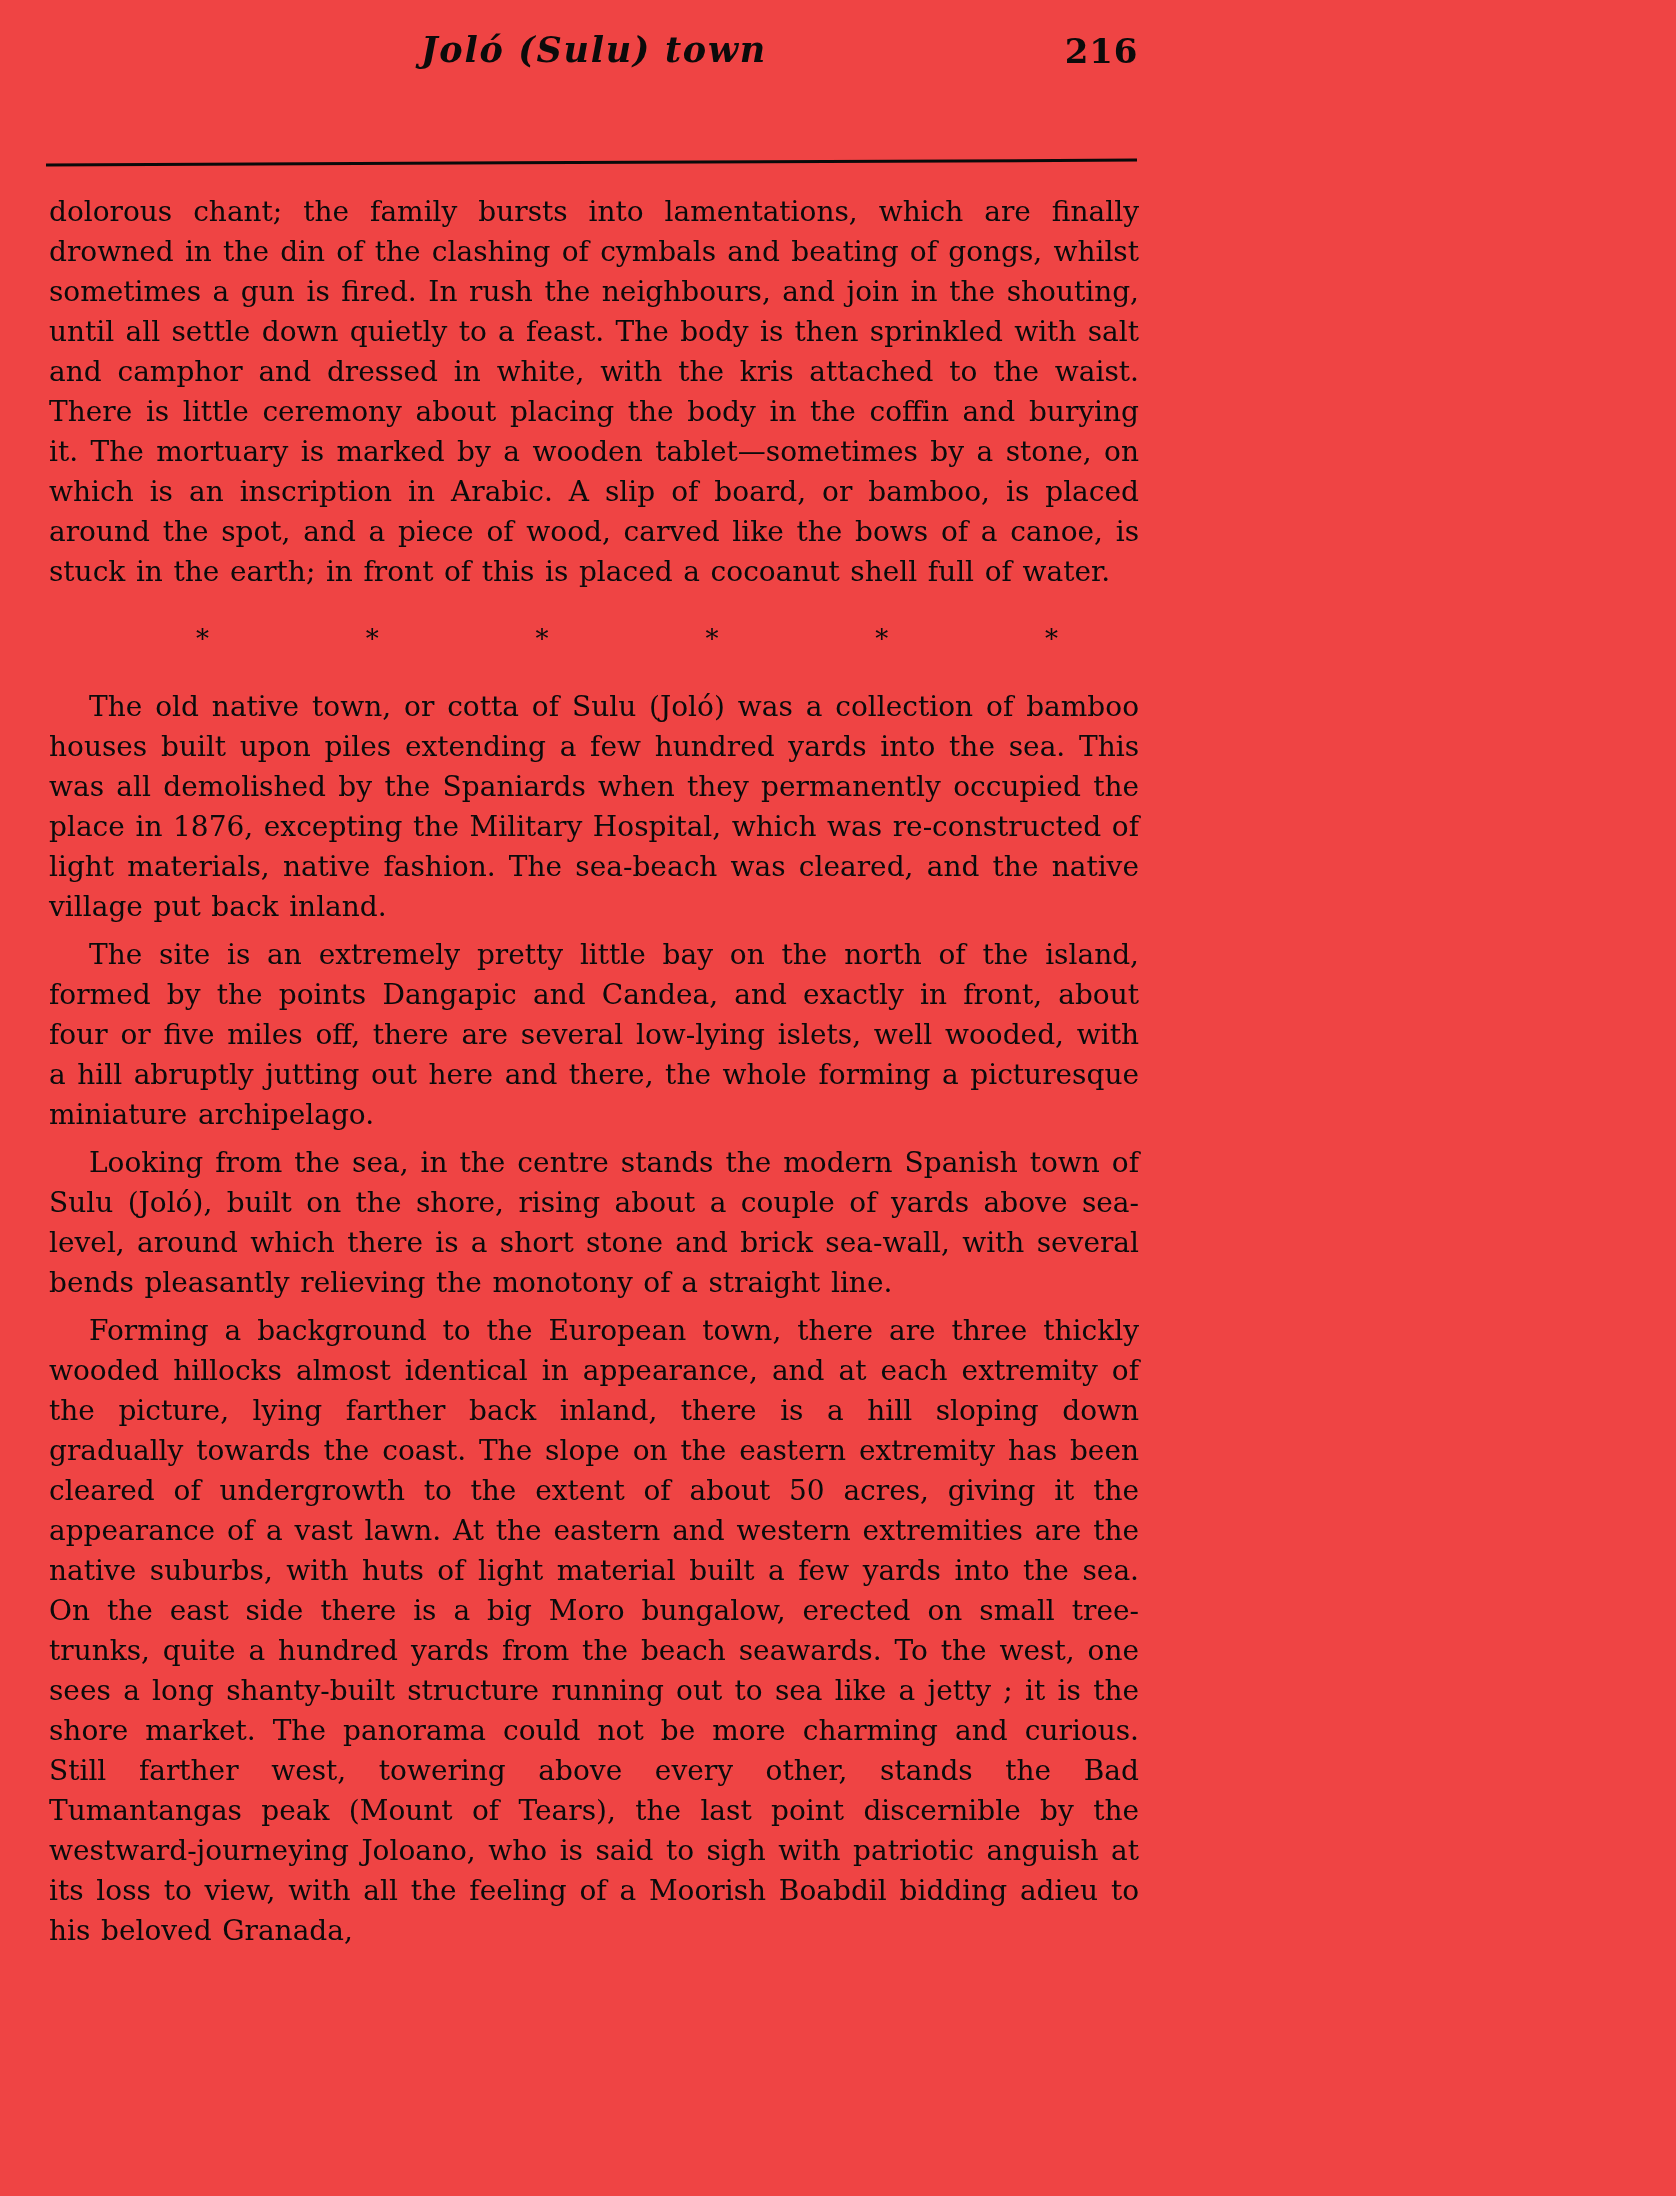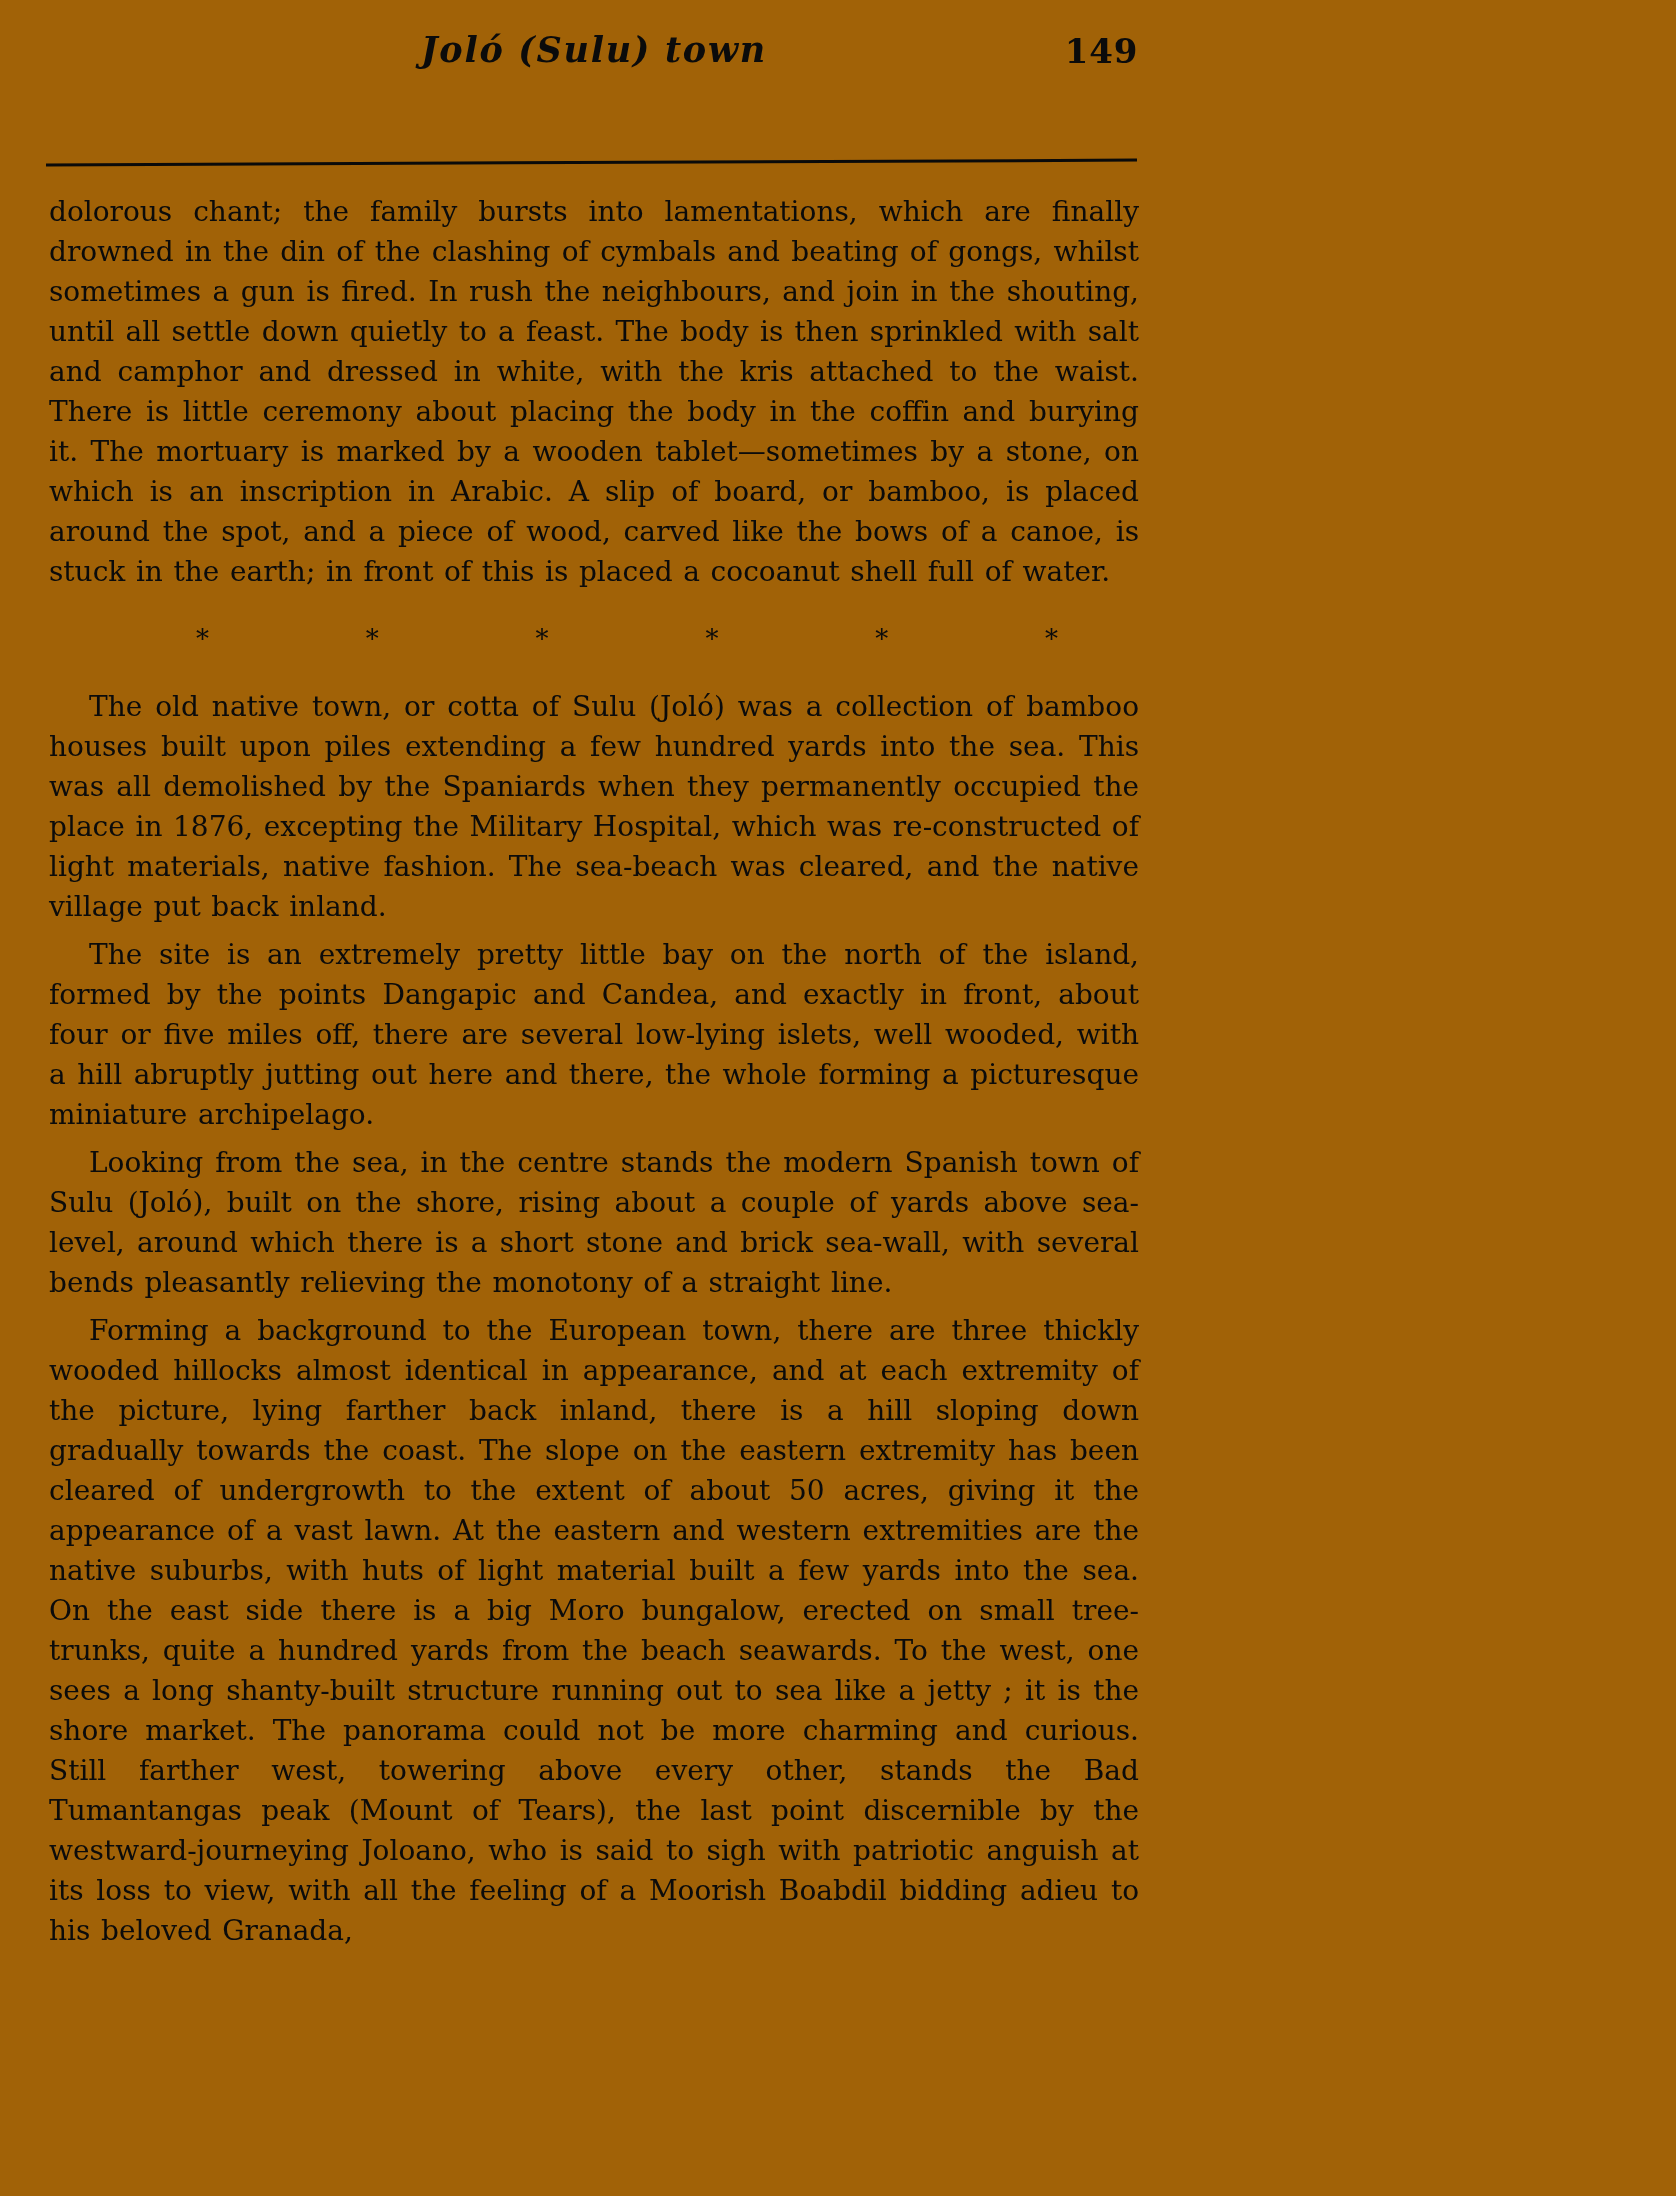--- a/index.html
+++ b/index.html
@@ -11,21 +11,21 @@
     width: 1677px;
     height: 2197px;
     position: relative;
     overflow: hidden;
     font-family: "DejaVu Serif", "Liberation Serif", serif;
     color: #0b0b0b;
   }
   .page {
     position: absolute;
     inset: 0;
-    background: #a16207;
+    background: #ef4444;
   }
   .column {
     position: absolute;
     left: 41px;
     top: 0;
     width: 1106px;
     height: 2197px;
   }
   .running-head {
     position: absolute;
@@ -94,21 +94,21 @@
   }
 </style>
 </head>
 <body>
 
 <div class="page">
   <div class="column">
 
     <div class="running-head">
       <div class="head-title">Joló (Sulu) town</div>
-      <div class="head-pagenum">149</div>
+      <div class="head-pagenum">216</div>
       <div class="head-rule"></div>
     </div>
 
     <div class="body-text">
         <p><span>dolorous chant; the family bursts into lamentations, which are finally drowned in the din of the clashing of cymbals and beating of gongs, whilst sometimes a gun is fired. In rush the neighbours, and join in the shouting, until all settle down quietly to a feast. The body is then sprinkled with salt and camphor and dressed in white, with the kris attached to the waist. There is little ceremony about placing the body in the coffin and burying it. The mortuary is marked by a wooden tablet—sometimes by a stone, on which is an inscription in Arabic. A slip of board, or bamboo, is placed around the spot, and a piece of wood, carved like the bows of a canoe, is stuck in the earth; in front of this is placed a cocoanut shell full of water.</span></p>
         <div class="separator-row">
           <span>*</span>
           <span>*</span>
           <span>*</span>
           <span>*</span>

